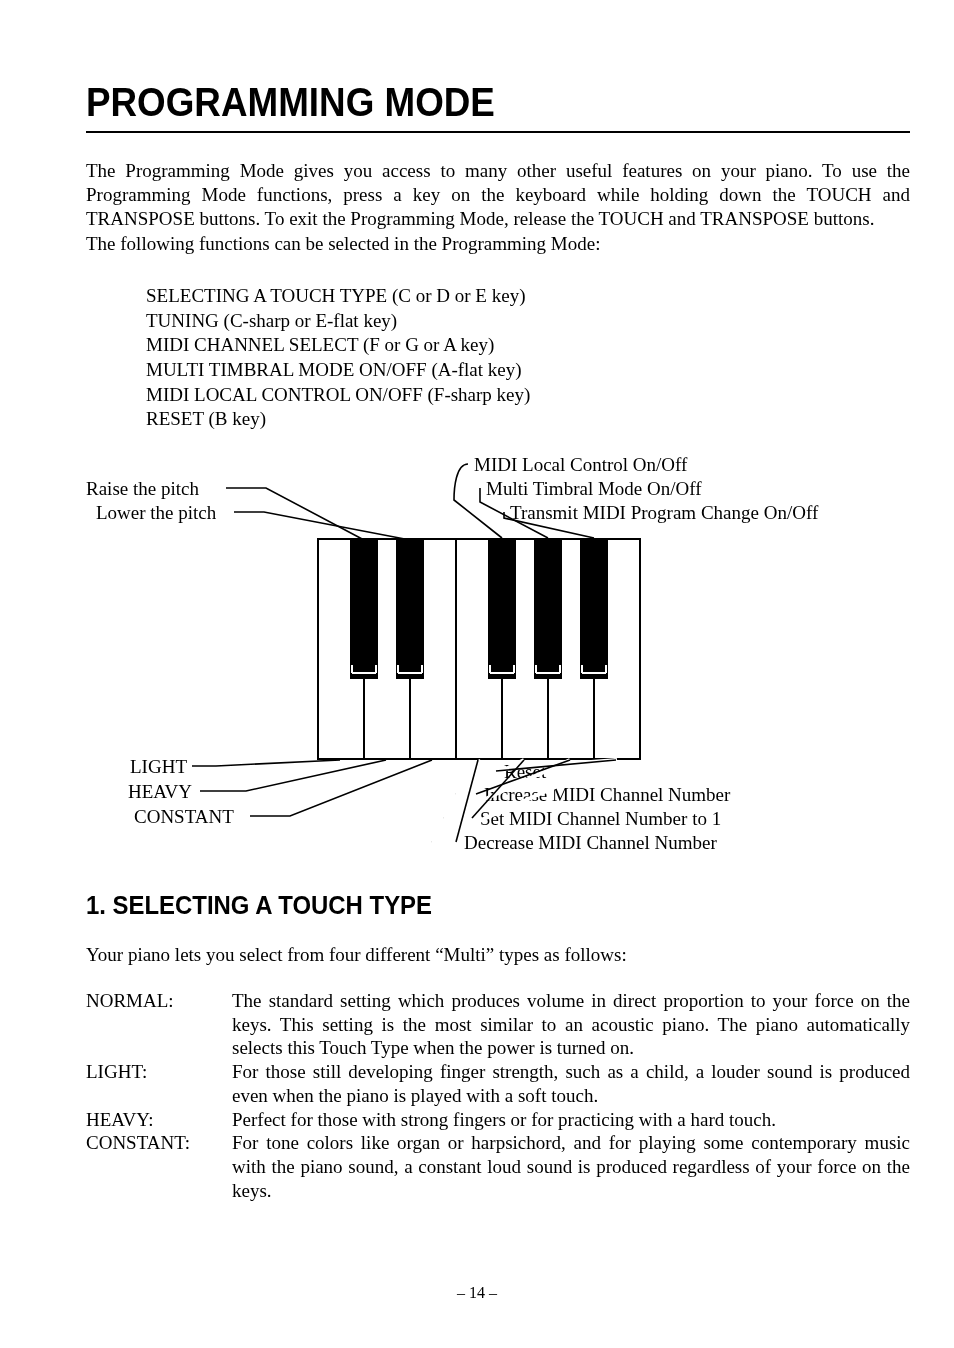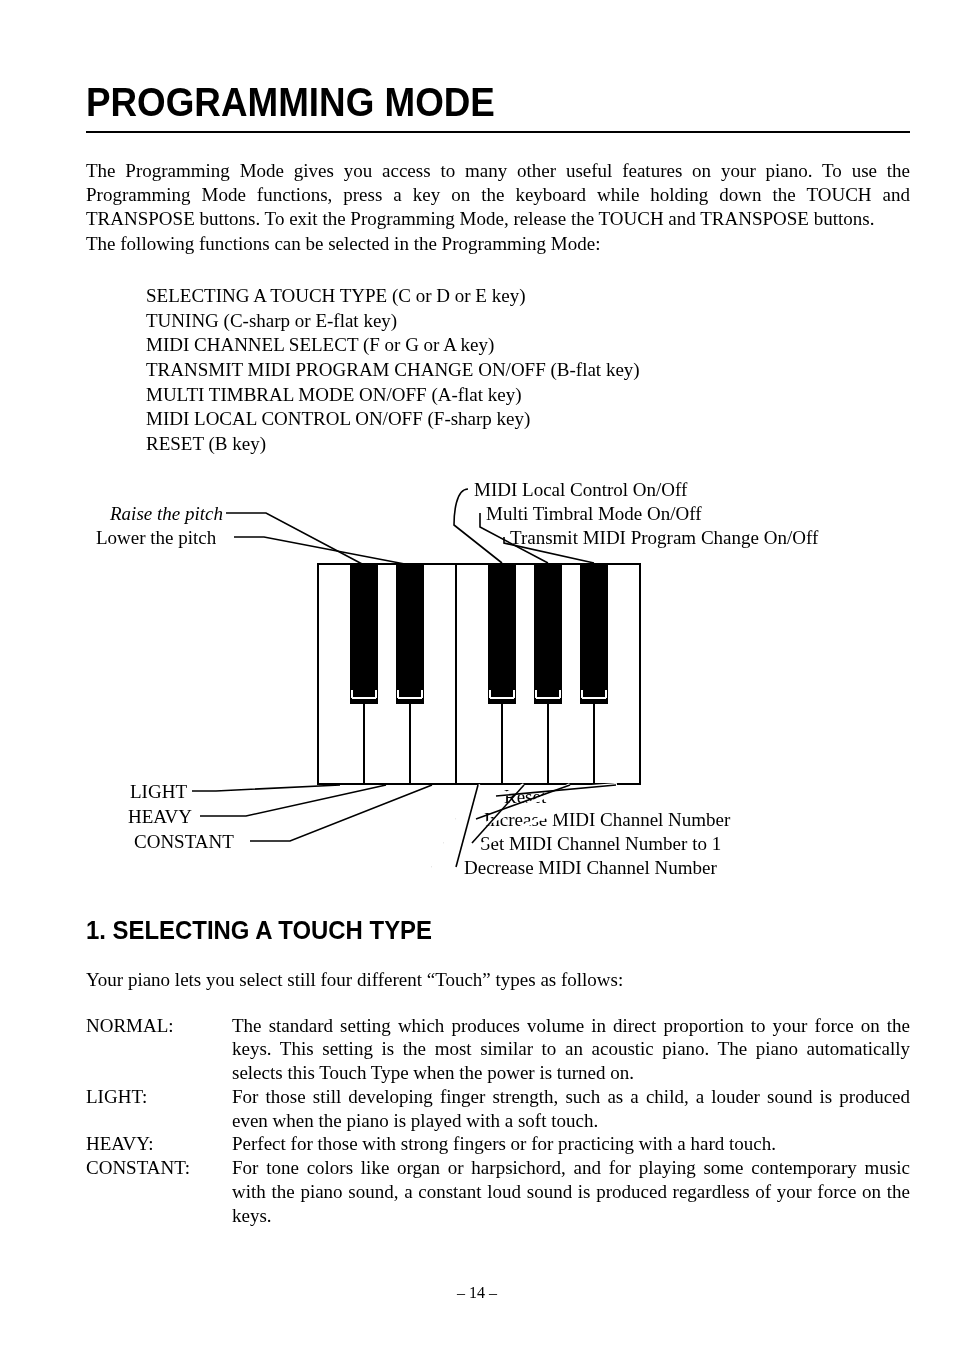--- a/index.html
+++ b/index.html
@@ -105,33 +105,32 @@
   <h1 class="title">PROGRAMMING MODE</h1>
   <div class="rule"></div>
 
   <p class="body lead">The Programming Mode gives you access to many other useful features on your piano.  To use the Programming Mode functions, press a key on the keyboard while holding down the TOUCH and TRANSPOSE buttons.  To exit the Programming Mode, release the TOUCH and TRANSPOSE buttons.</p>
   <p class="body">The following functions can be selected in the Programming Mode:</p>
 
   <div class="fnlist">
     <div>SELECTING A TOUCH TYPE (C or D or E key)</div>
     <div>TUNING (C-sharp or E-flat key)</div>
     <div>MIDI CHANNEL SELECT (F or G or A key)</div>
-    <div>TRANSMIT MIDI PROGRAM CHANGE ON/OFF (B-flat key)</div>
     <div>MULTI TIMBRAL MODE ON/OFF (A-flat key)</div>
     <div>MIDI LOCAL CONTROL ON/OFF (F-sharp key)</div>
     <div>RESET (B key)</div>
   </div>
 
   <div class="diagram">
 
     <span class="label" style="left:388px; top:4px;">MIDI Local Control On/Off</span>
     <span class="label" style="left:400px; top:28px;">Multi Timbral Mode On/Off</span>
     <span class="label" style="left:424px; top:52px;">Transmit MIDI Program Change On/Off</span>
 
-    <span class="label" style="left:24px; top:28px;font-style:italic;">Raise the pitch</span>
+    <span class="label" style="left:0; top:28px;">Raise the pitch</span>
     <span class="label" style="left:10px; top:52px;">Lower the pitch</span>
 
     <span class="label" style="left:44px; top:306px;">LIGHT</span>
     <span class="label" style="left:42px; top:331px;">HEAVY</span>
     <span class="label" style="left:48px; top:356px;">CONSTANT</span>
 
     <span class="label" style="left:418px; top:311px;">Reset</span>
     <span class="label" style="left:398px; top:334px;">Increase MIDI Channel Number</span>
     <span class="label" style="left:394px; top:358px;">Set MIDI Channel Number to 1</span>
     <span class="label" style="left:378px; top:382px;">Decrease MIDI Channel Number</span>
@@ -215,21 +214,21 @@
 
         <polyline points="438,310 386,368"></polyline>
 
         <polyline points="392,310 370,392"></polyline>
       </g>
     </svg>
   </div>
 
   <h2 class="section">1. SELECTING A TOUCH TYPE</h2>
 
-  <p class="body" style="margin-bottom:22px;">Your piano lets you select still four different “Touch” types as follows:</p>
+  <p class="body" style="margin-bottom:22px;">Your piano lets you select from four different “Multi” types as follows:</p>
 
   <div class="defs">
     <div class="defrow">
       <div class="defterm">NORMAL:</div>
       <div class="defdesc">The standard setting which produces volume in direct proportion to your force on the keys.  This setting is the most similar to an acoustic piano.  The piano automatically selects this Touch Type when the power is turned on.</div>
     </div>
     <div class="defrow">
       <div class="defterm">LIGHT:</div>
       <div class="defdesc">For those still developing finger strength, such as a child, a louder sound is produced even when the piano is played with a soft touch.</div>
     </div>

